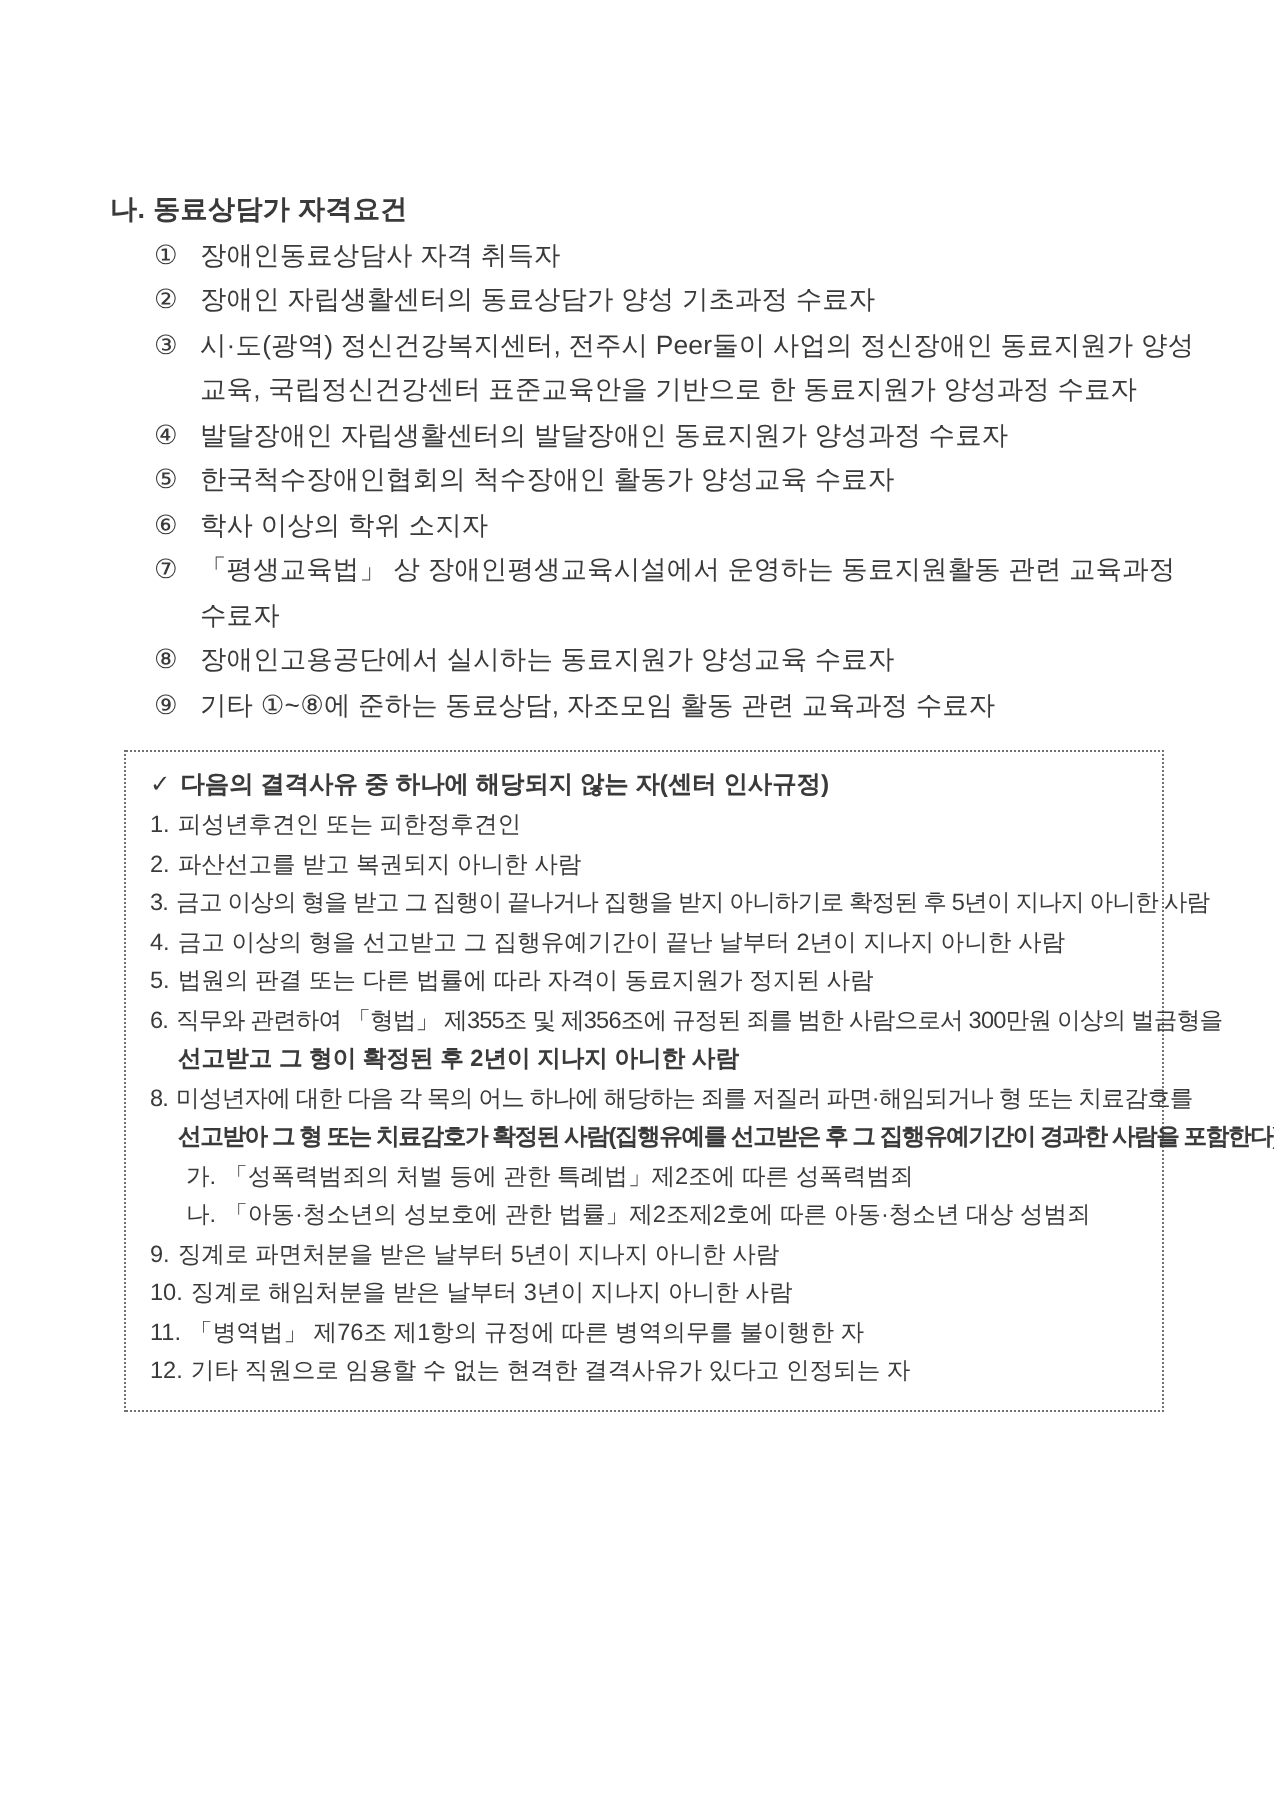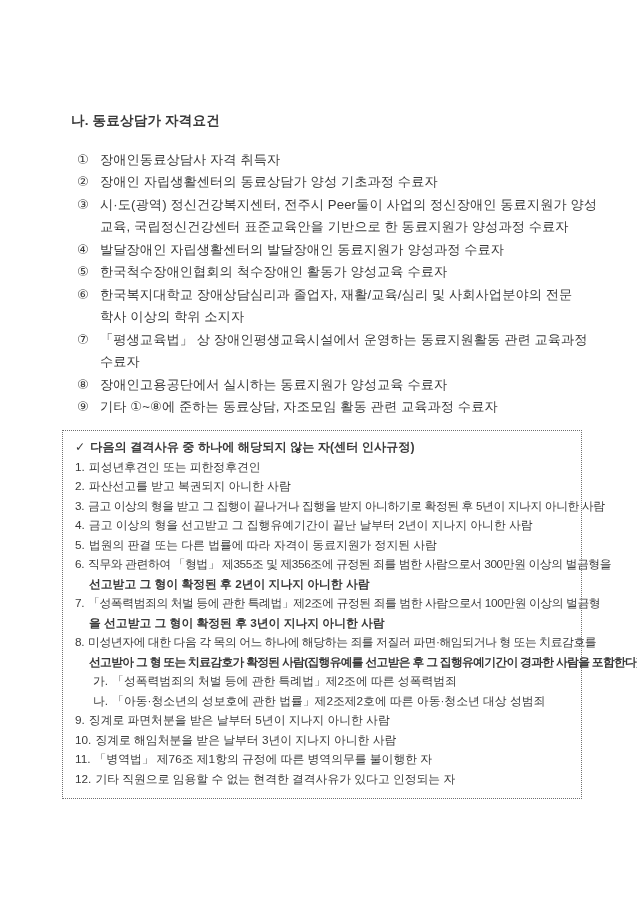--- a/index.html
+++ b/index.html
@@ -12,21 +12,21 @@
     font-family: "Liberation Sans", "DejaVu Sans", sans-serif;
     overflow: hidden;
   }
   .content {
     position: absolute;
     top: 94px;
     left: 55px;
     width: 545px;
   }
   .sec-heading {
-    margin: 16px;
+    margin: 0;
     font-size: 13.5px;
     font-weight: 600;
     line-height: 22.5px;
     letter-spacing: 0.2px;
   }
   .qual-list { margin: 0; padding: 0; }
   .qual-item { position: relative; padding-left: 45px; }
   .qual-item .marker {
     position: absolute;
     left: 22px; top: 0;
@@ -91,21 +91,20 @@
       <div class="qual-item">
         <span class="marker">④</span>
         <span class="line">발달장애인 자립생활센터의 발달장애인 동료지원가 양성과정 수료자</span>
       </div>
       <div class="qual-item">
         <span class="marker">⑤</span>
         <span class="line">한국척수장애인협회의 척수장애인 활동가 양성교육 수료자</span>
       </div>
       <div class="qual-item">
         <span class="marker">⑥</span>
-        <span class="line">한국복지대학교 장애상담심리과 졸업자, 재활/교육/심리 및 사회사업분야의 전문</span>
         <span class="line">학사 이상의 학위 소지자</span>
       </div>
       <div class="qual-item">
         <span class="marker">⑦</span>
         <span class="line">「평생교육법」 상 장애인평생교육시설에서 운영하는 동료지원활동 관련 교육과정</span>
         <span class="line">수료자</span>
       </div>
       <div class="qual-item">
         <span class="marker">⑧</span>
         <span class="line">장애인고용공단에서 실시하는 동료지원가 양성교육 수료자</span>
@@ -135,24 +134,20 @@
         <span class="bline"><span class="no">4.</span><span>금고 이상의 형을 선고받고 그 집행유예기간이 끝난 날부터 2년이 지나지 아니한 사람</span></span>
       </div>
       <div class="box-item">
         <span class="bline"><span class="no">5.</span><span>법원의 판결 또는 다른 법률에 따라 자격이 동료지원가 정지된 사람</span></span>
       </div>
       <div class="box-item">
         <span class="bline tight"><span class="no">6.</span><span>직무와 관련하여 「형법」 제355조 및 제356조에 규정된 죄를 범한 사람으로서 300만원 이상의 벌금형을</span></span>
         <span class="bline cont">선고받고 그 형이 확정된 후 2년이 지나지 아니한 사람</span>
       </div>
       <div class="box-item">
-        <span class="bline tight"><span class="no">7.</span><span>「성폭력범죄의 처벌 등에 관한 특례법」제2조에 규정된 죄를 범한 사람으로서 100만원 이상의 벌금형</span></span>
-        <span class="bline cont">을 선고받고 그 형이 확정된 후 3년이 지나지 아니한 사람</span>
-      </div>
-      <div class="box-item">
         <span class="bline tight"><span class="no">8.</span><span>미성년자에 대한 다음 각 목의 어느 하나에 해당하는 죄를 저질러 파면·해임되거나 형 또는 치료감호를</span></span>
         <span class="bline cont vtight">선고받아 그 형 또는 치료감호가 확정된 사람(집행유예를 선고받은 후 그 집행유예기간이 경과한 사람을 포함한다)</span>
         <span class="bline sub"><span class="marker">가.</span><span>「성폭력범죄의 처벌 등에 관한 특례법」제2조에 따른 성폭력범죄</span></span>
         <span class="bline sub"><span class="marker">나.</span><span>「아동·청소년의 성보호에 관한 법률」제2조제2호에 따른 아동·청소년 대상 성범죄</span></span>
       </div>
       <div class="box-item">
         <span class="bline"><span class="no">9.</span><span>징계로 파면처분을 받은 날부터 5년이 지나지 아니한 사람</span></span>
       </div>
       <div class="box-item">
         <span class="bline"><span class="no">10.</span><span>징계로 해임처분을 받은 날부터 3년이 지나지 아니한 사람</span></span>

